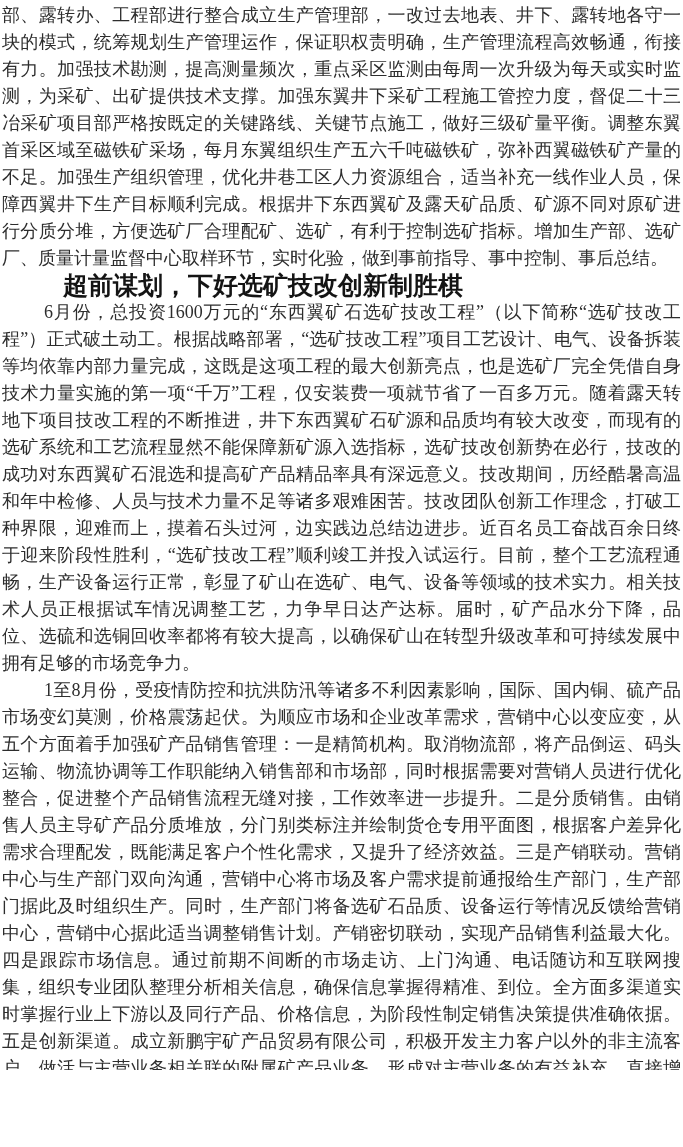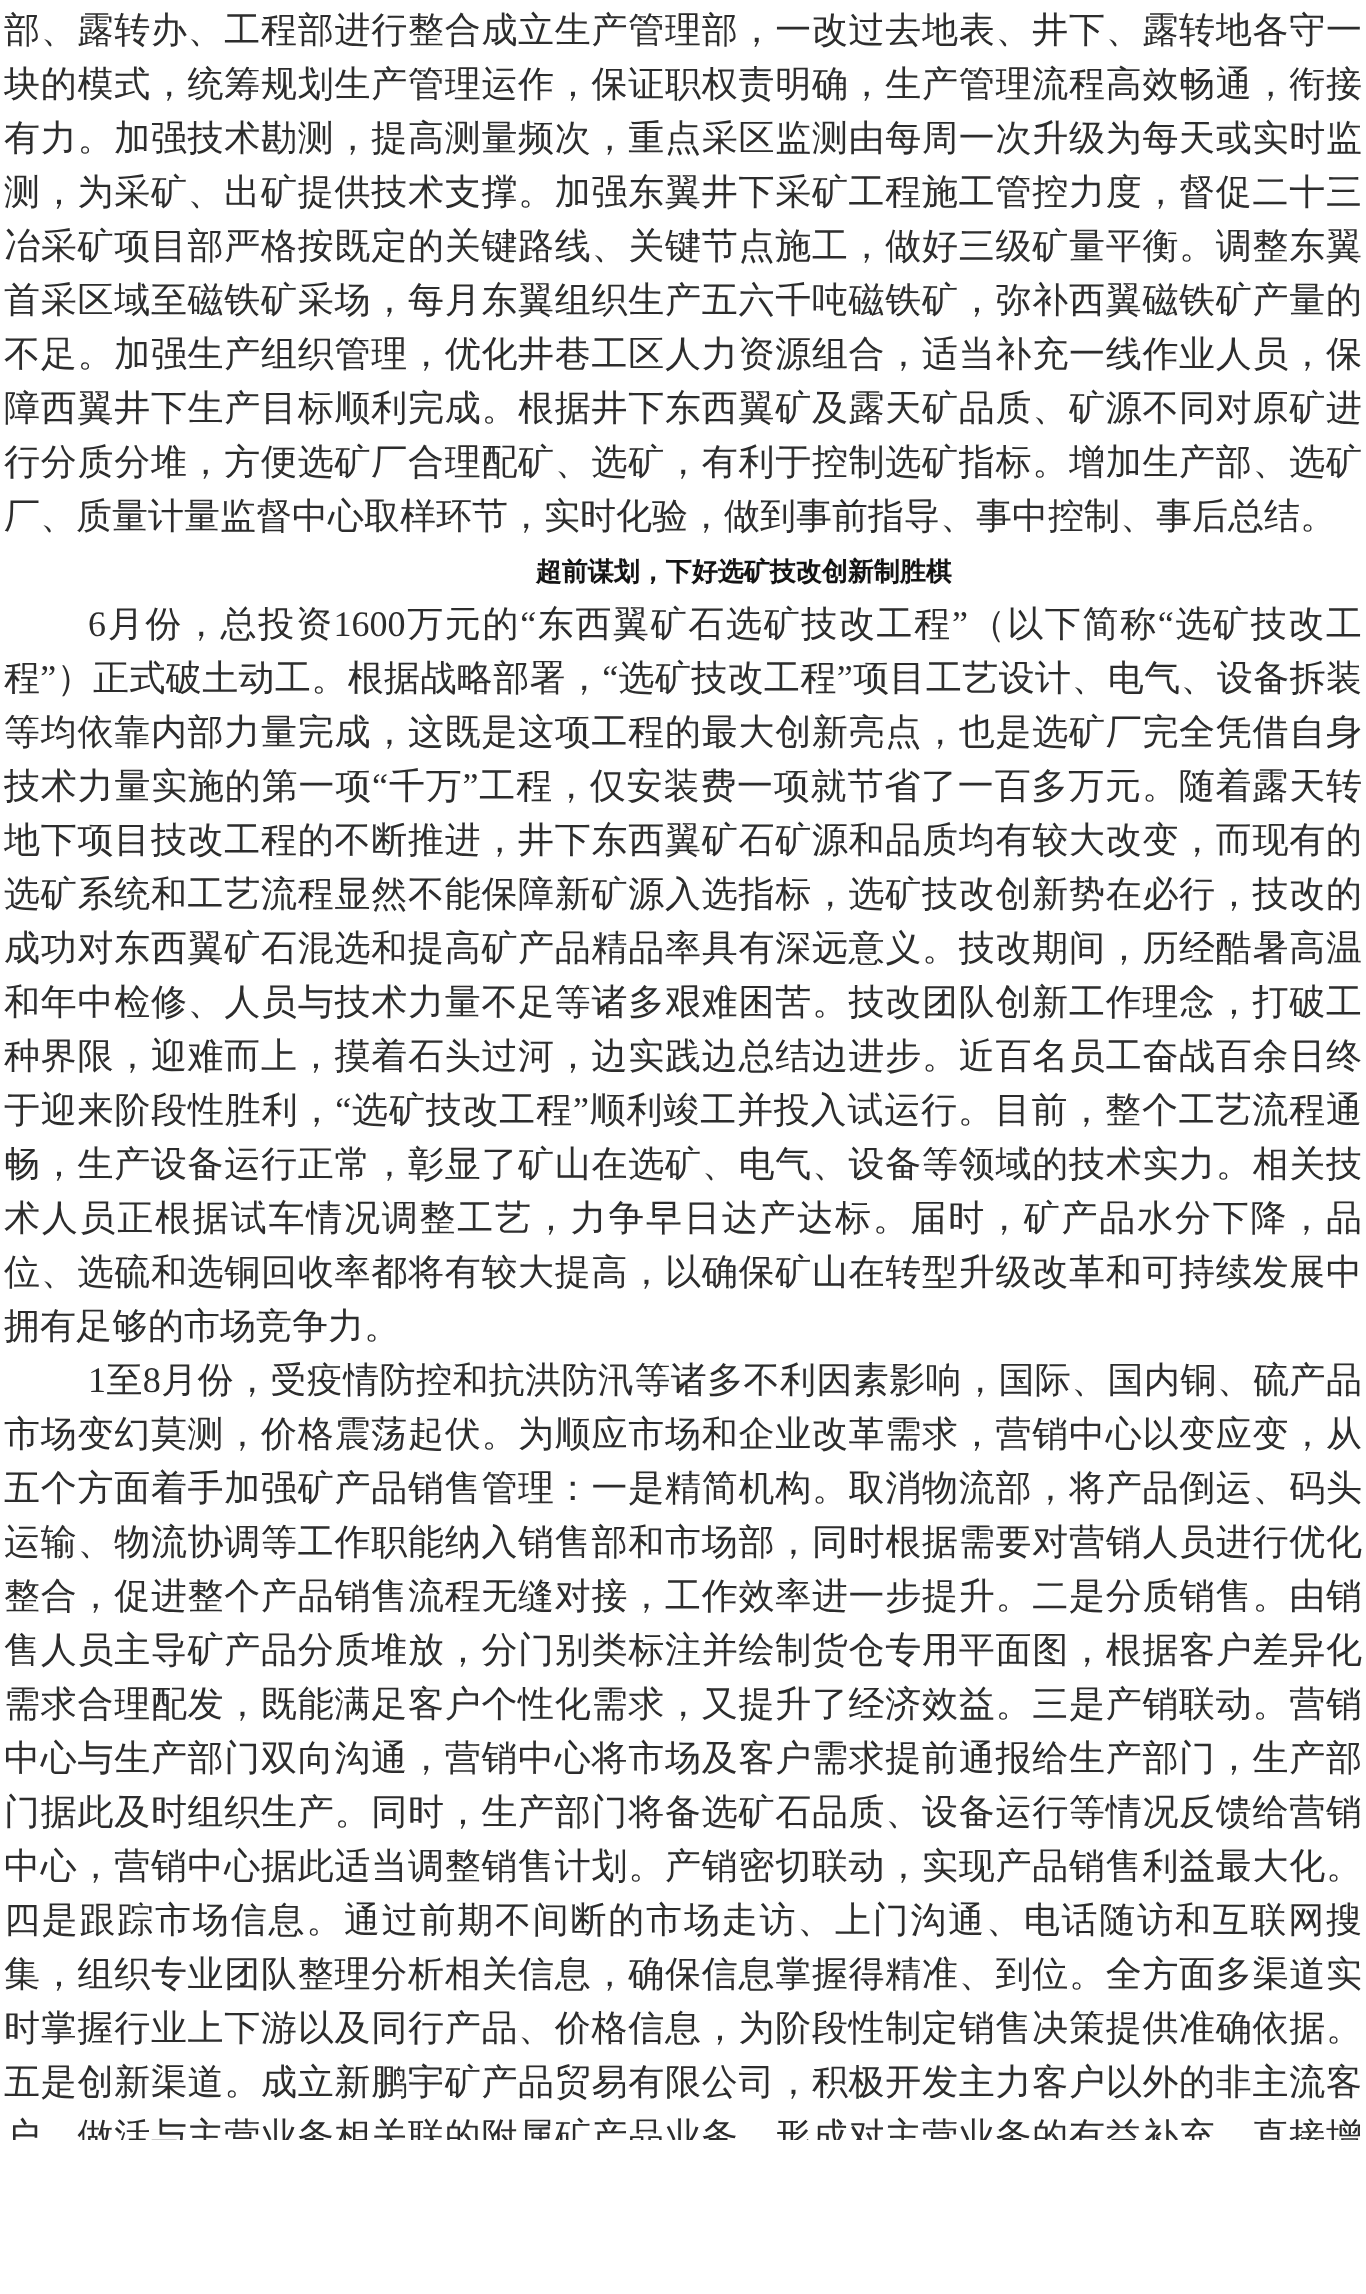--- a/index.html
+++ b/index.html
@@ -26,25 +26,24 @@
     text-justify: inter-ideograph;
     letter-spacing: 0;
     word-break: break-all;
   }
   p.body-par.indent {
     text-indent: 42px;
   }
   h2.section-heading {
     margin: 0;
     padding-left: 61px;
-    font-size: 13px;
+    font-size: 25px;
     line-height: 27px;
     font-weight: 700;
     color: #141414;
-    text-align: center;
   }
   p.signature {
     margin: 0;
     text-align: center;
     padding-left: 96px;
     font-size: 19px;
     line-height: 28px;
     font-weight: 700;
     letter-spacing: 6px;
     color: #141414;

